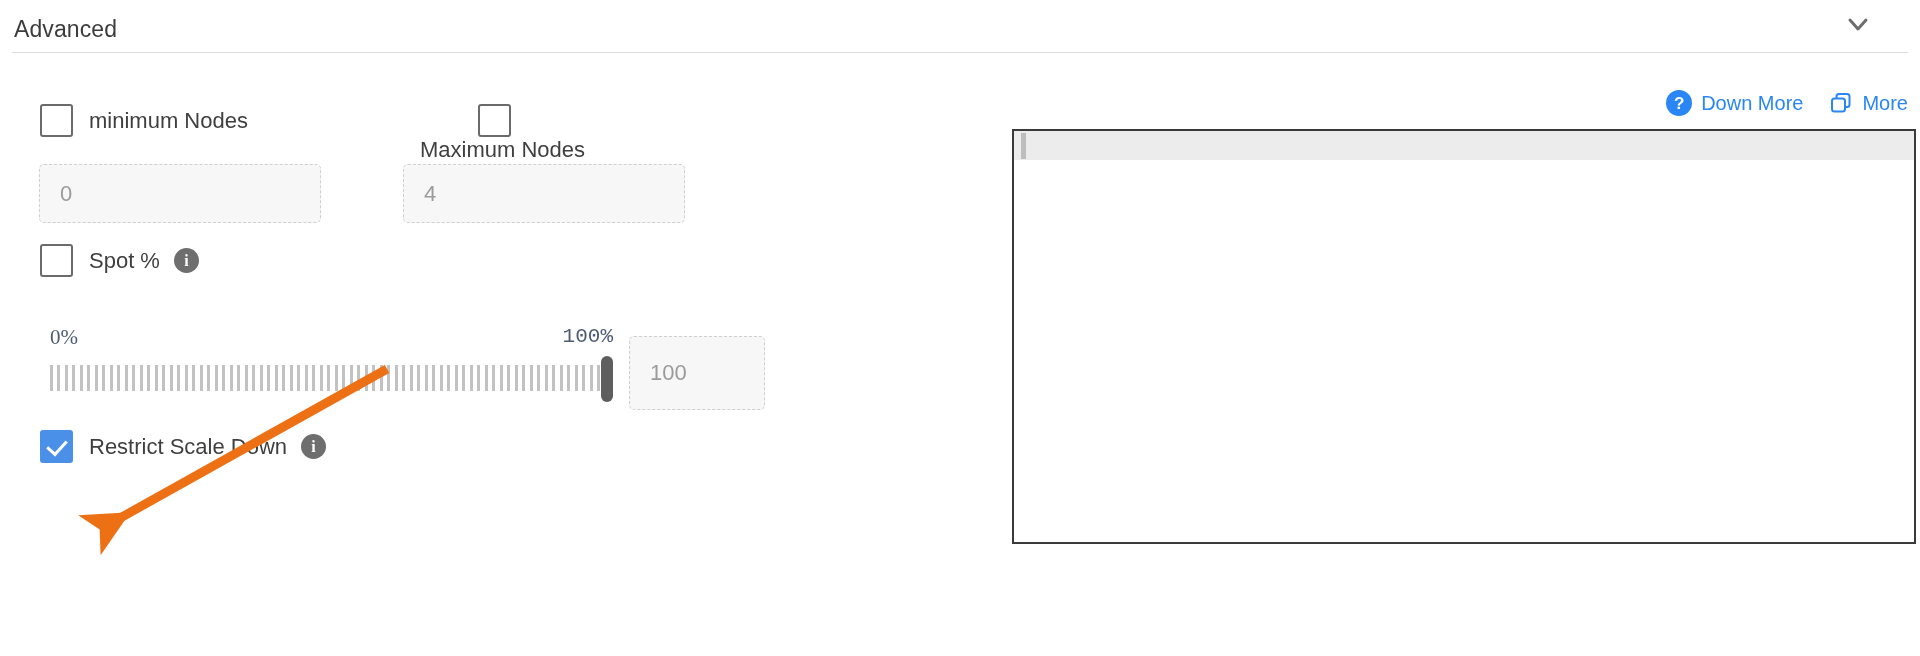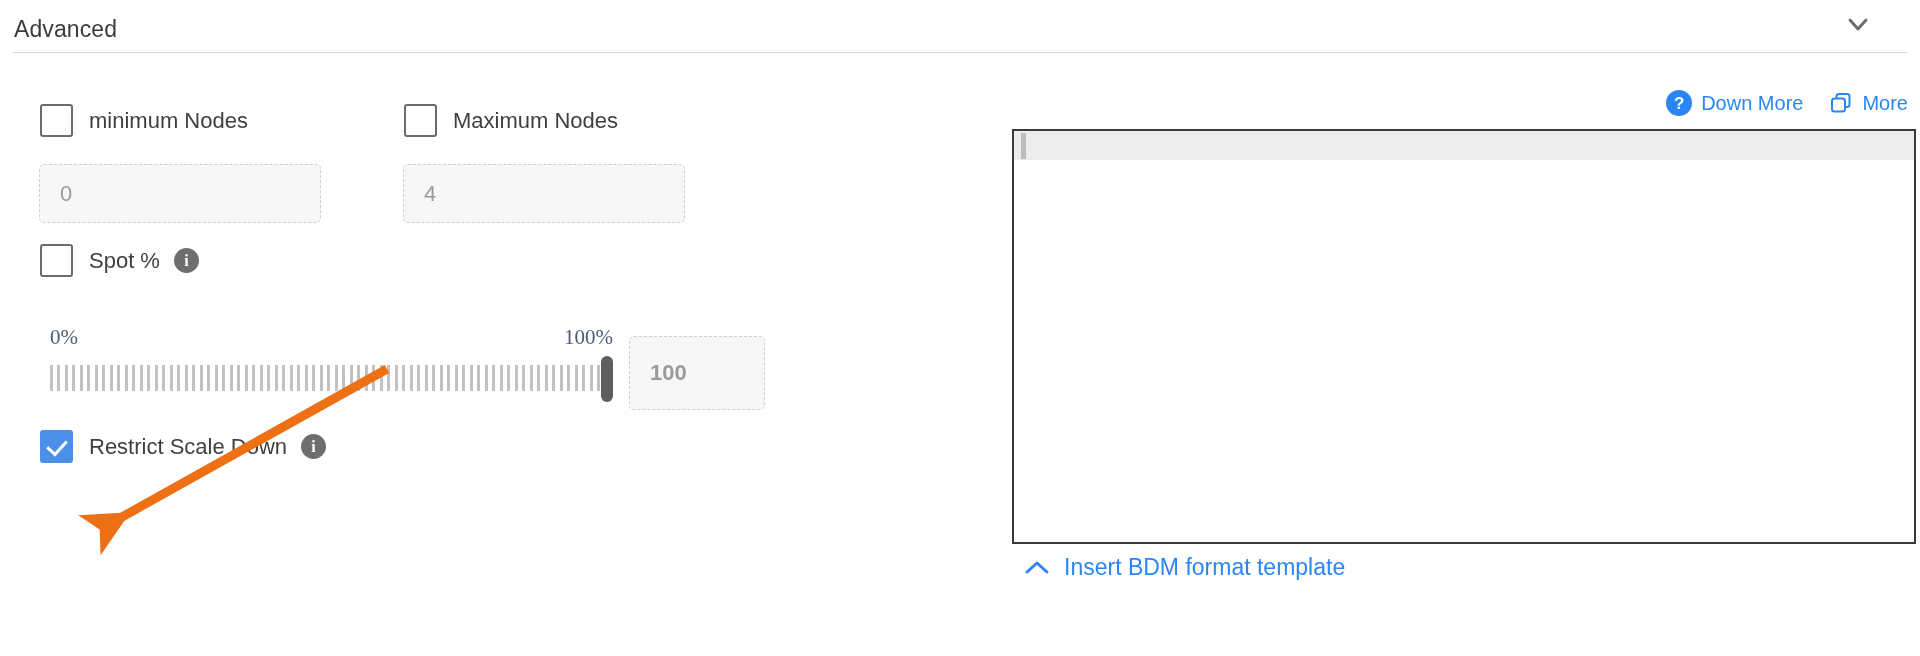--- a/index.html
+++ b/index.html
@@ -140,21 +140,21 @@
     height: 70px;
   }
   .slider-min, .slider-max {
     position: absolute;
     top: 0;
     font-size: 21px;
     color: #4e5a76;
     font-family: "Liberation Serif", serif;
   }
   .slider-min { left: 0; }
-  .slider-max { right: -3px; }
+  .slider-max { right: -3px; font-family: Liberation Mono, monospace; }
   .slider-track {
     position: absolute;
     left: 0;
     top: 40px;
     width: 560px;
     height: 26px;
     background-image: repeating-linear-gradient(
       to right,
       #c2c2c2 0px, #c2c2c2 3px,
       #ffffff 3px, #ffffff 7.5px
@@ -284,39 +284,39 @@
 </div>
 
 <div class="left-col">
 
   <div class="chk-row" style="left:40px; top:50px;">
     <div class="chk-box"></div>
     <div class="chk-label">minimum Nodes</div>
   </div>
   <div class="num-field" style="left:39px; top:110px; width:282px; height:59px;">0</div>
 
-  <div class="chk-row" style="left:404px; top:50px;">
+  <div class="chk-row" style="left:404px; top:50px;flex-direction:column;">
     <div class="chk-box"></div>
     <div class="chk-label">Maximum Nodes</div>
   </div>
   <div class="num-field" style="left:403px; top:110px; width:282px; height:59px;">4</div>
 
   <div class="chk-row" style="left:40px; top:190px;">
     <div class="chk-box"></div>
     <div class="chk-label">Spot %</div>
     <div class="info-icon">i</div>
   </div>
 
   <div class="slider-wrap">
     <div class="slider-min">0%</div>
     <div class="slider-max">100%</div>
     <div class="slider-track"></div>
     <div class="slider-thumb"></div>
   </div>
-  <div class="num-field" style="left:629px; top:282px; width:136px; height:74px;font-weight:bold;">100</div>
+  <div class="num-field" style="left:629px; top:282px; width:136px; height:74px;">100</div>
 
   <div class="chk-row" style="left:40px; top:376px;">
     <div class="chk-box checked"></div>
     <div class="chk-label">Restrict Scale Down</div>
     <div class="info-icon">i</div>
   </div>
 </div>
 
 <div class="right-col">
 
@@ -335,28 +335,20 @@
       <span>More</span>
     </div>
   </div>
 
   <div class="editor">
     <div class="editor-active-line"></div>
     <div class="editor-gutter-cursor"></div>
     <div style="position:absolute;left:20px;top:3px;font-family:'Liberation Mono',monospace;font-size:17px;color:#333;"></div>
   </div>
 
-  <div class="insert-link">
-    <span style="display:inline-flex;">
-      <svg width="26" height="18" viewBox="0 0 26 18" aria-hidden="true">
-        <polyline points="3,13 13,4 23,13" fill="none" stroke="#2a86f5" stroke-width="3" stroke-linecap="round" stroke-linejoin="round"></polyline>
-      </svg>
-    </span>
-    <span>Insert BDM format template</span>
-  </div>
 </div>
 
 <svg class="annotation-arrow" viewBox="0 0 1920 656" aria-hidden="true">
   <defs>
     <marker id="arrowhead" markerWidth="5.5" markerHeight="5.5" refX="2.2" refY="2.75" orient="auto">
       <path d="M 5.2 0.2 L 0 2.75 L 5.2 5.3 L 3.9 2.75 Z" fill="#ED7014"></path>
     </marker>
   </defs>
   <line x1="387" y1="369" x2="113" y2="522" stroke="#ED7014" stroke-width="9" stroke-linecap="butt" marker-end="url(#arrowhead)"></line>
 </svg>

